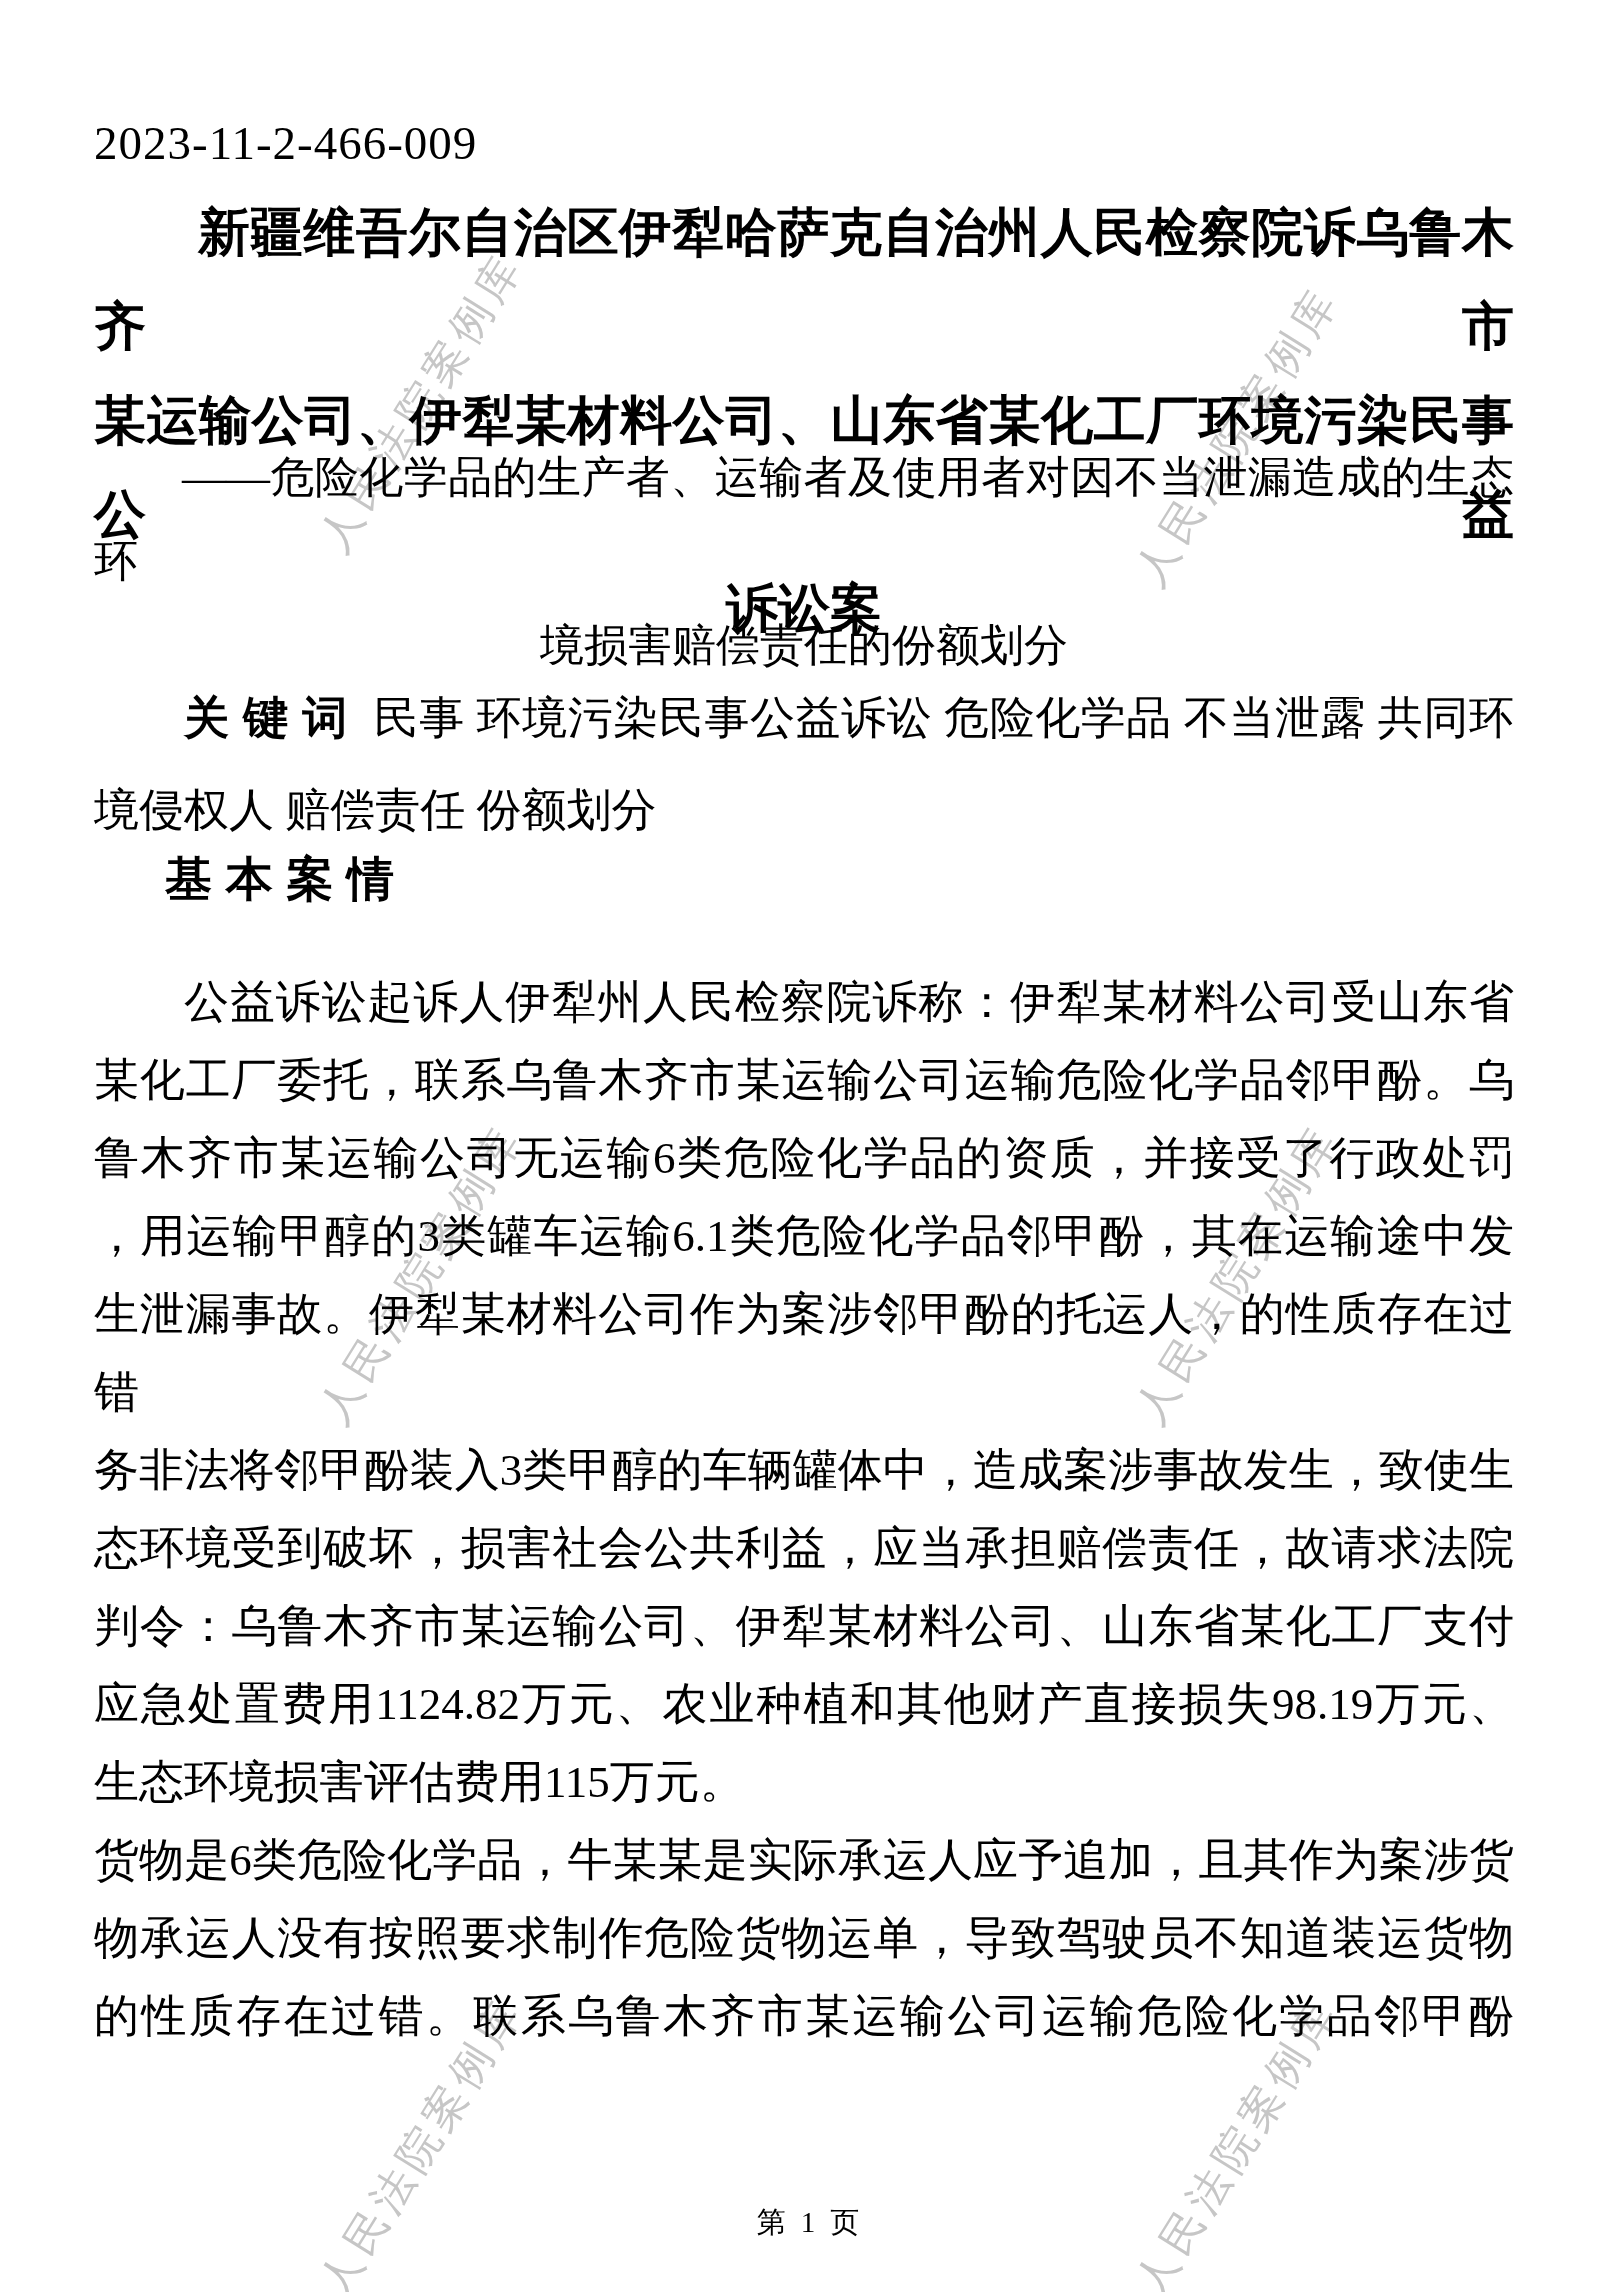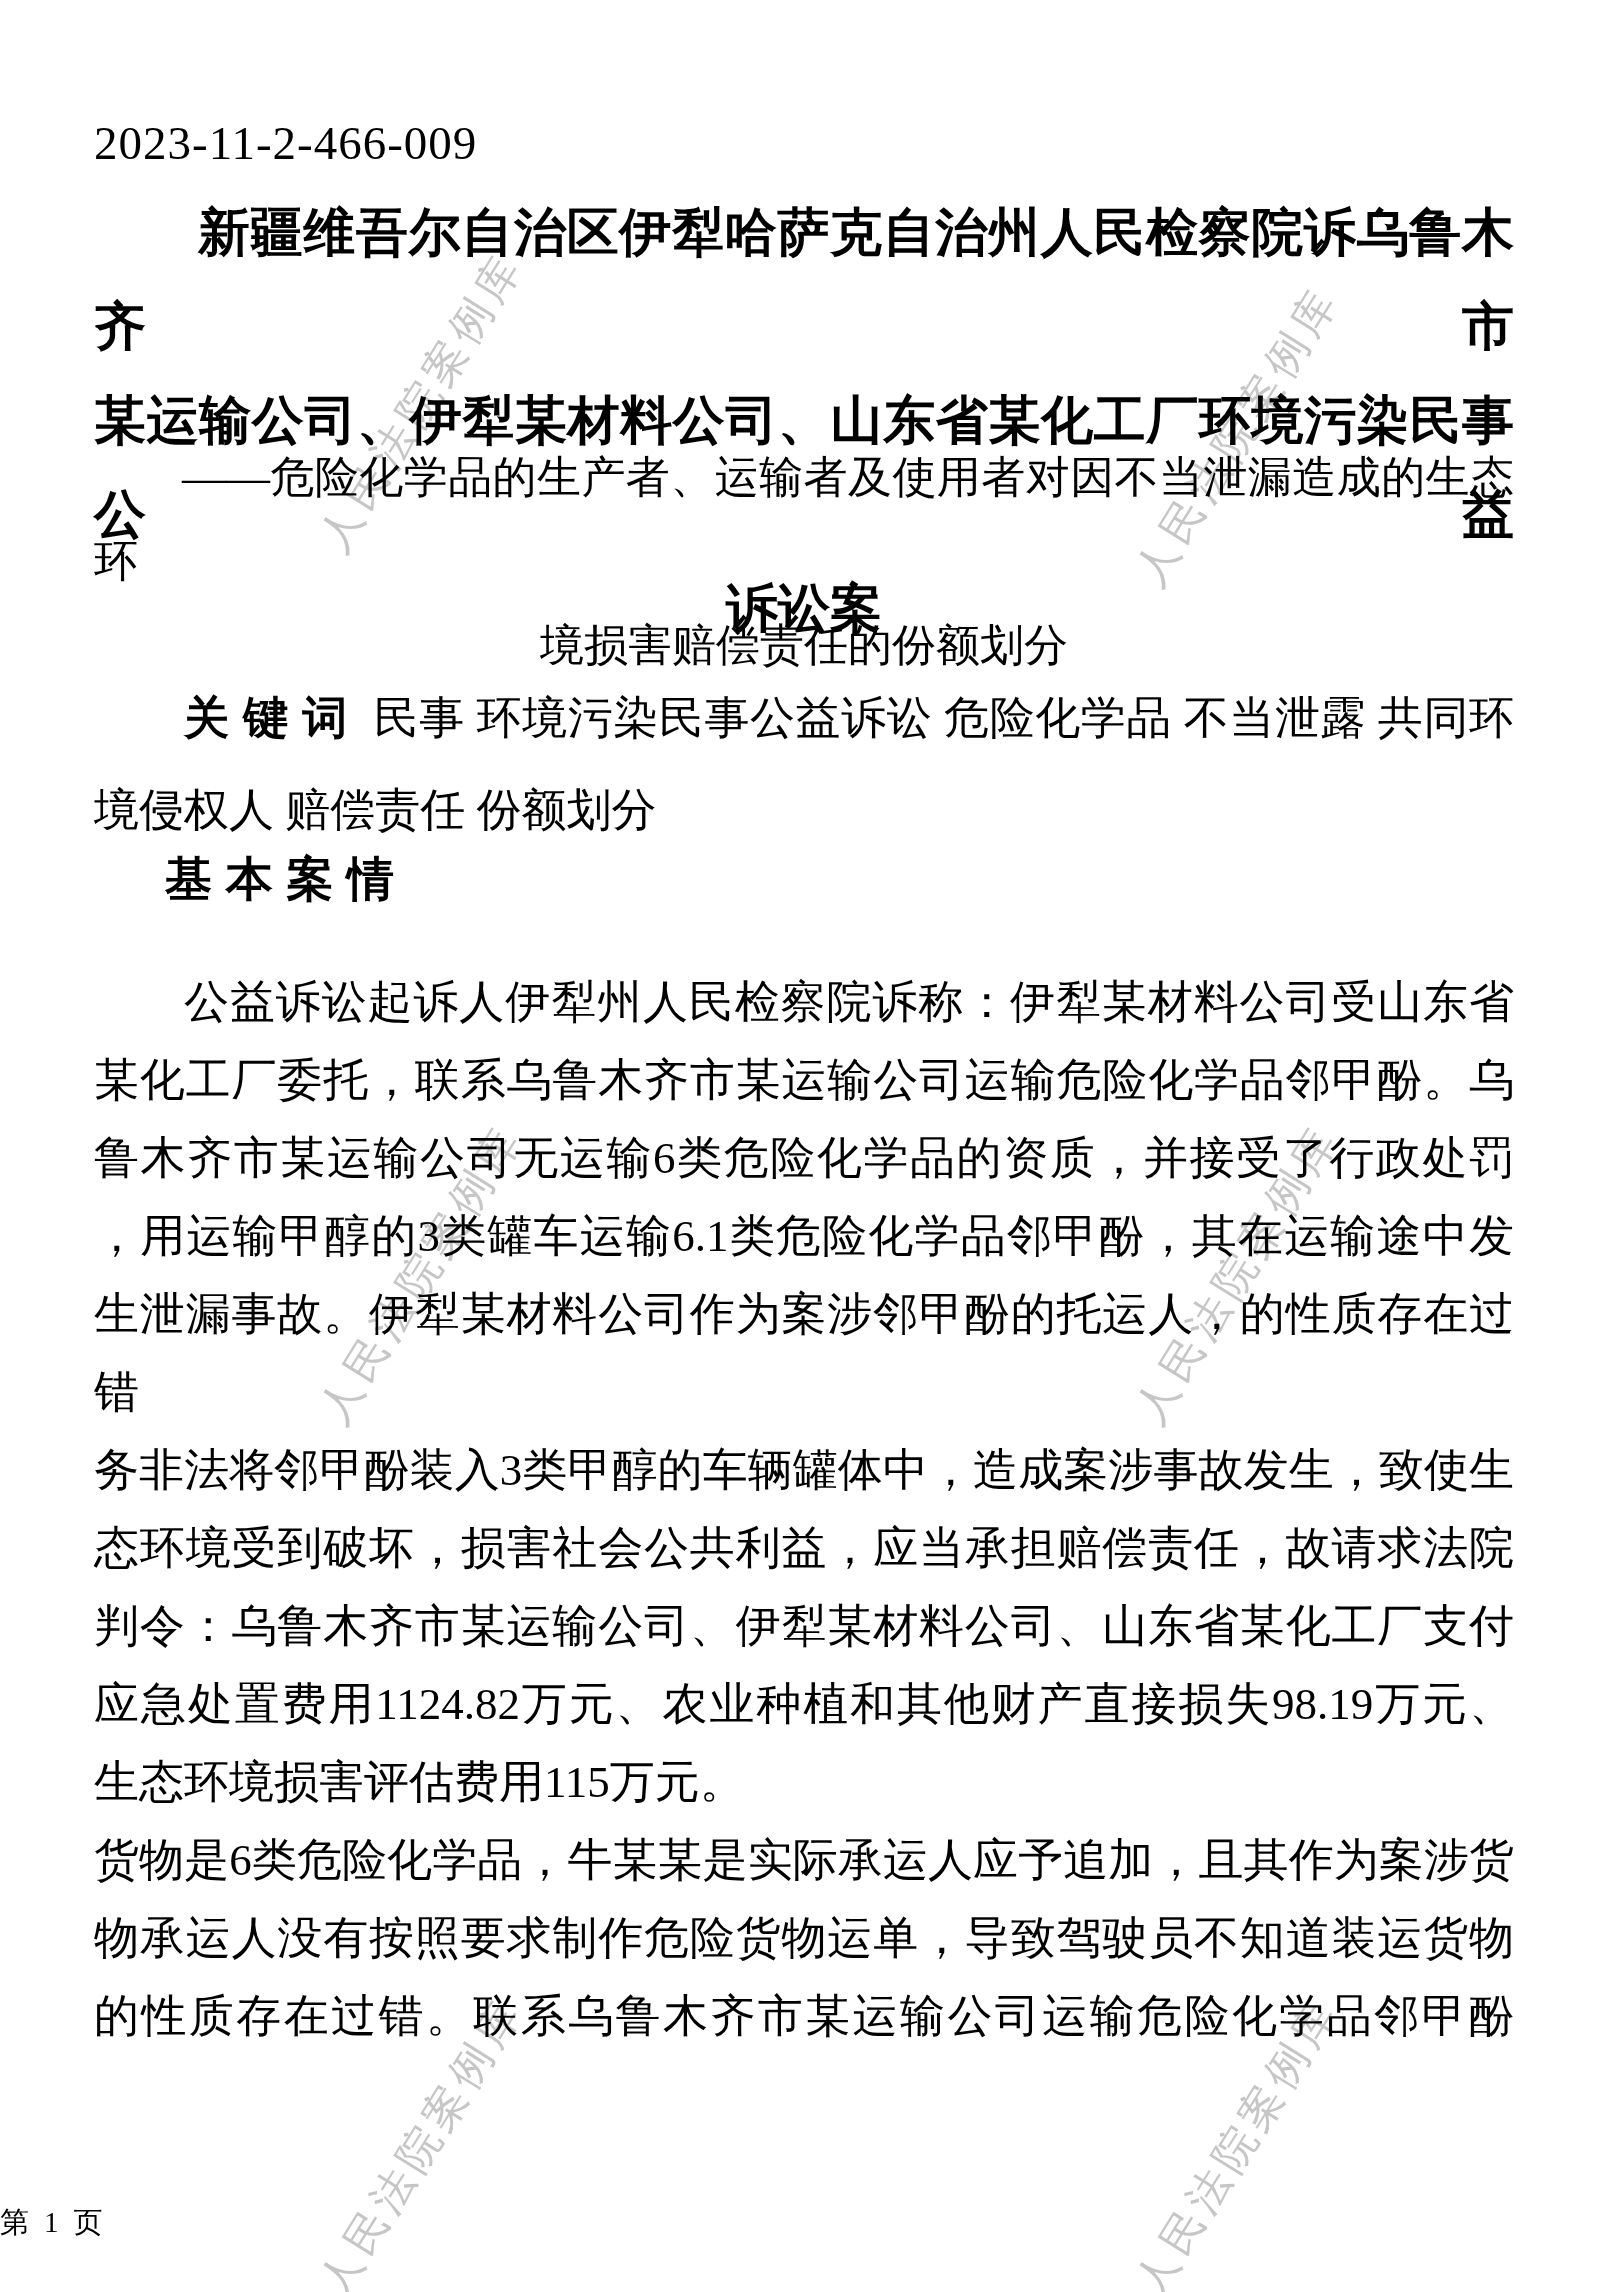--- a/index.html
+++ b/index.html
@@ -59,21 +59,21 @@
     text-indent:71px;
     line-height:59px;
   }
   .body-block{
     left:94px;top:963px;width:1420px;
     font-size:45px;
     line-height:78px;
   }
   .footer{
     left:0;top:2203px;width:1620px;
-    text-align:left;
+    text-align:center;
     font-size:29px;
     letter-spacing:3.9px;
   }
   
   .line{white-space:nowrap;}
   .j{
     text-align:justify;
     text-align-last:justify;
     -moz-text-align-last:justify;
     text-justify:inter-character;

